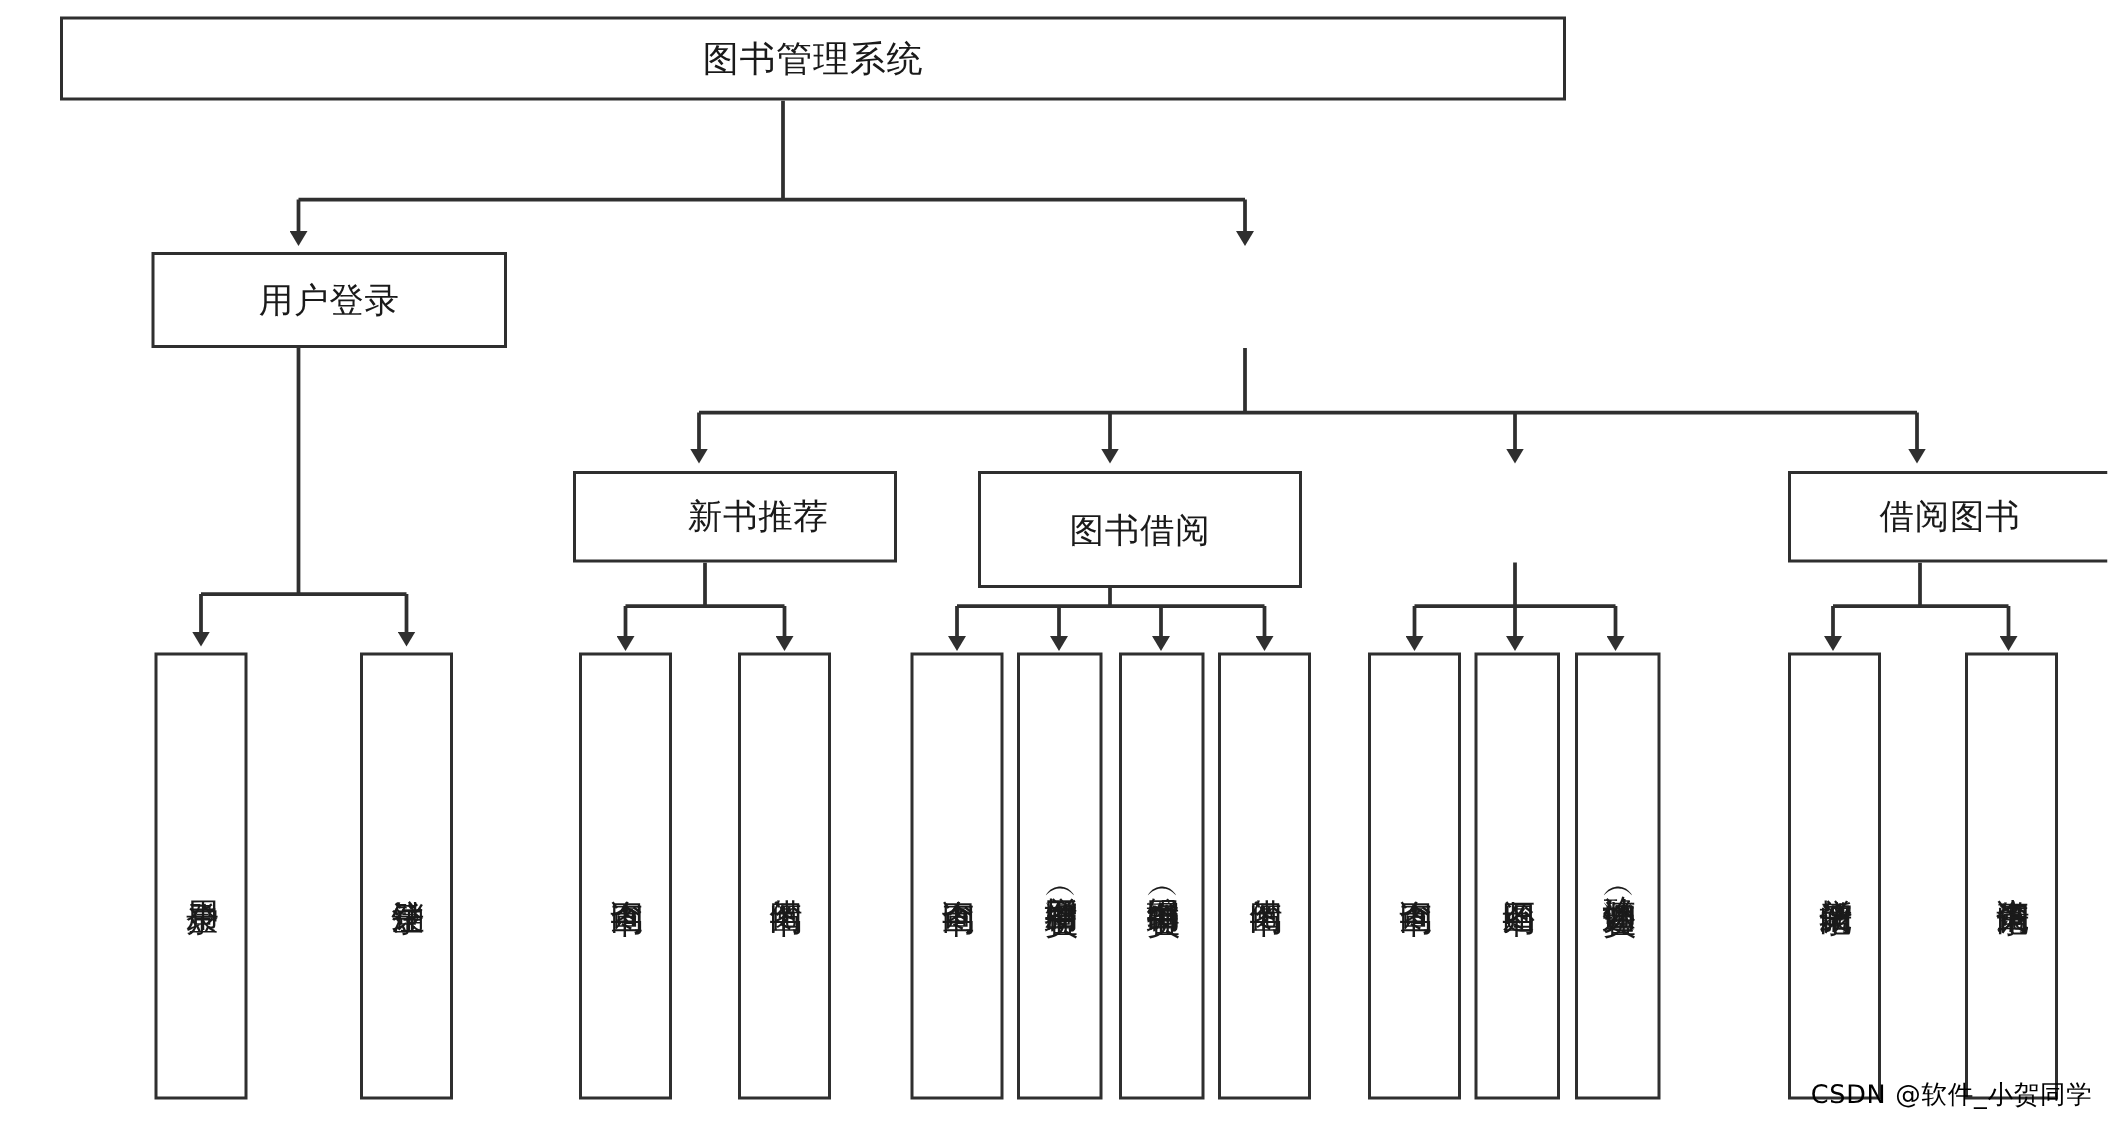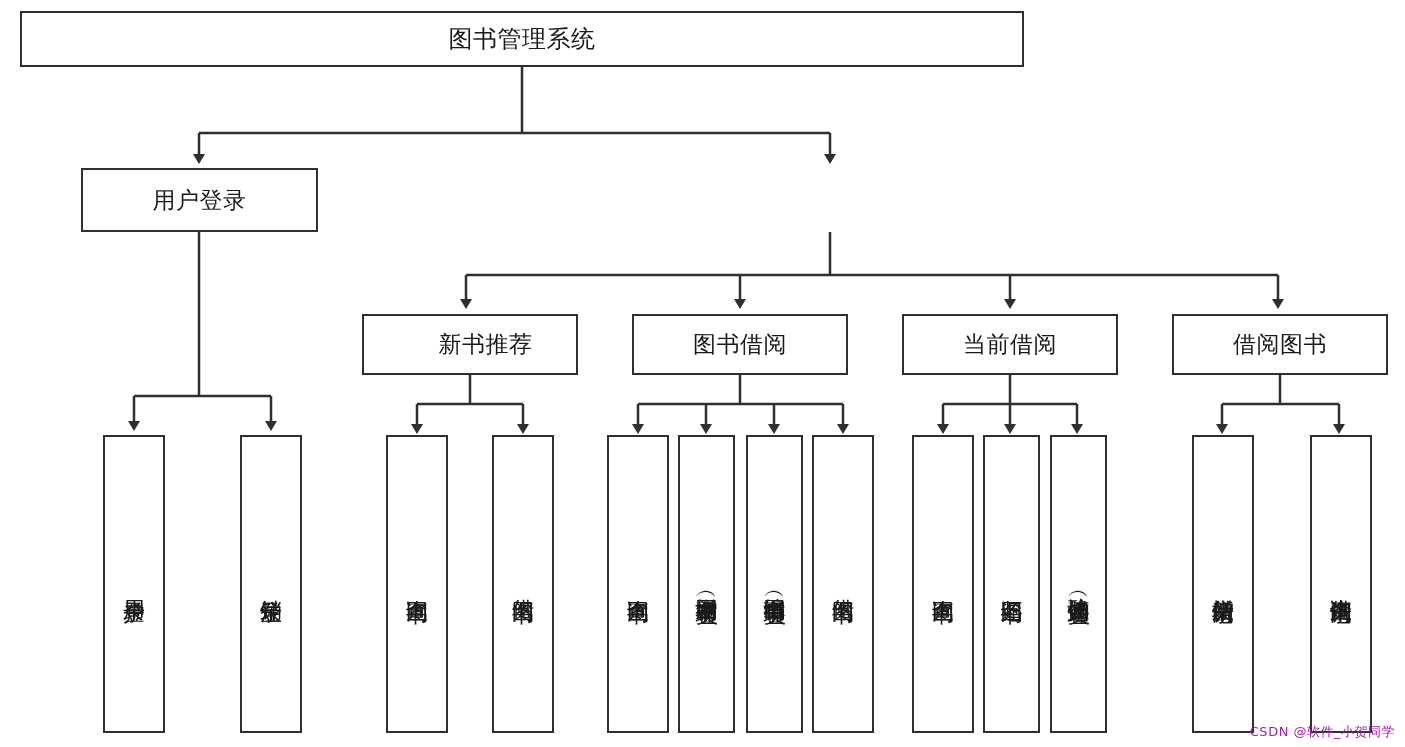--- a/index.html
+++ b/index.html
@@ -24,20 +24,21 @@
     background: #ffffff;
     display: flex;
     align-items: center;
     justify-content: center;
     color: #1a1a1a;
     z-index: 2;
   }
   .node.horiz {
     font-size: 23px;
     letter-spacing: 0.5px;
+    margin-left: 20px;
   }
   .node.vert {
     writing-mode: vertical-rl;
     text-orientation: upright;
     font-size: 22px;
     line-height: 1.18;
     letter-spacing: 1px;
     padding: 6px 0;
     text-align: center;
   }
@@ -56,22 +57,22 @@
     top: 0;
     width: 1405px;
     height: 747px;
     z-index: 1;
     pointer-events: none;
   }
   .watermark {
     position: absolute;
     right: 10px;
     bottom: 6px;
-    font-size: 13px;
-    color: #a21caf;
+    font-size: 17px;
+    color: #000000;
     z-index: 5;
     white-space: nowrap;
     letter-spacing: 0.5px;
   }
 </style>
 </head>
 <body>
 
 <div id="canvas">
 
@@ -131,27 +132,24 @@
 
   <div class="node horiz" style="left:81px; top:168px; width:237px; height:64px;">
     <span>用户登录</span>
   </div>
 
 
   <div class="node horiz" style="left:362px; top:314px; width:216px; height:61px;padding-left:31px;">
     <span>新书推荐</span>
   </div>
 
-  <div class="node horiz" style="left:632px; top:314px; width:216px; height:61px;">
+  <div class="node horiz" style="left:632px; top:314px; width:216px; height:78px;">
     <span>图书借阅</span>
   </div>
 
-  <div class="node horiz" style="left:902px; top:314px; width:216px; height:61px;">
-    <span>当前借阅</span>
-  </div>
 
   <div class="node horiz" style="left:1172px; top:314px; width:216px; height:61px;">
     <span>借阅图书</span>
   </div>
 
   <div class="node vert" style="left:103px; top:435px; width:62px; height:298px;">
     <span class="vtext">用户登录</span>
   </div>
 
   <div class="node vert" style="left:240px; top:435px; width:62px; height:298px;">

